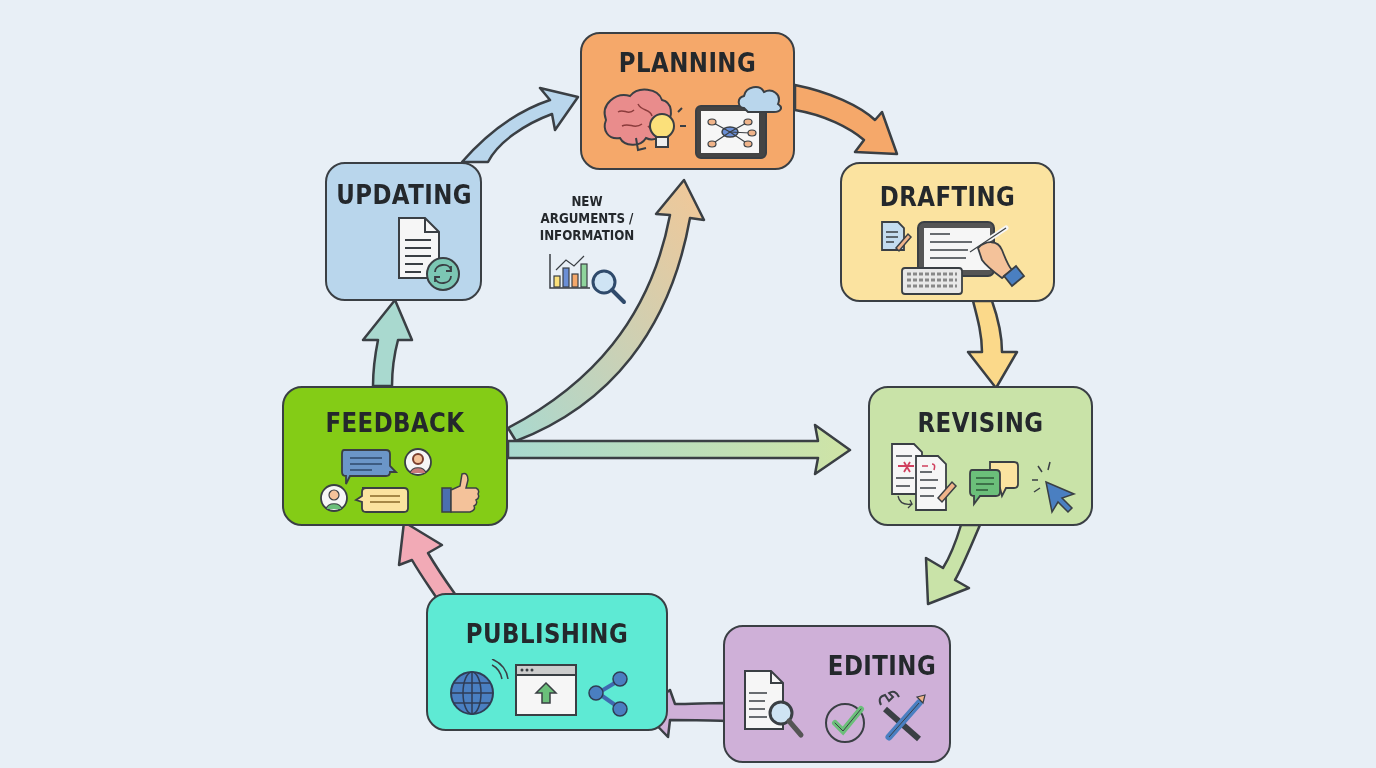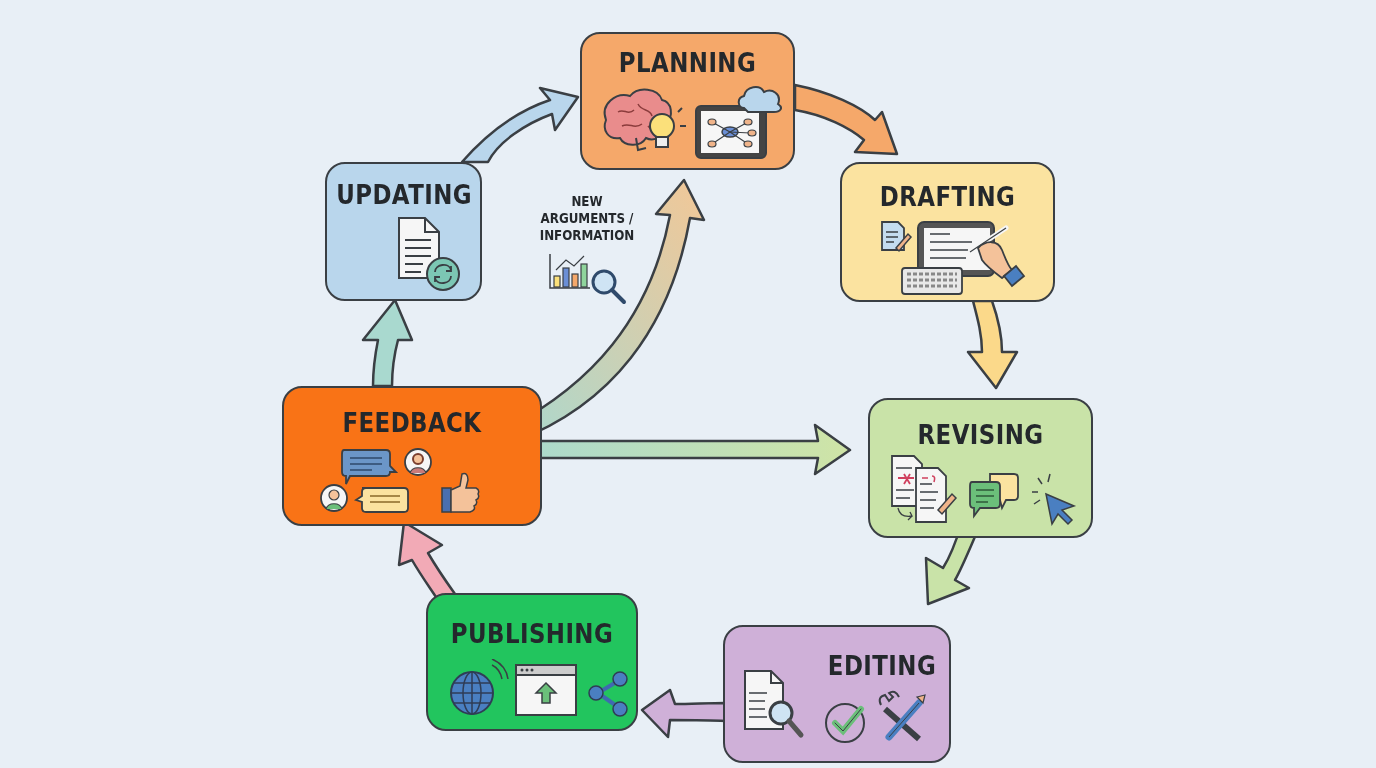--- a/index.html
+++ b/index.html
@@ -179,21 +179,21 @@
     <rect x="24" y="22" width="6" height="13" fill="#f5a86a" stroke="#3a3f44" stroke-width="1.2"></rect>
     <rect x="33" y="12" width="6" height="23" fill="#8fd49c" stroke="#3a3f44" stroke-width="1.2"></rect>
     <path d="M8,18 L18,8 L26,14 L36,4" fill="none" stroke="#3a3f44" stroke-width="1.2"></path>
   </g>
   <g>
     <circle cx="56" cy="30" r="11" fill="#cfe4f4" stroke="#2f4a6b" stroke-width="3"></circle>
     <path d="M64,38 L76,50" stroke="#2f4a6b" stroke-width="4" stroke-linecap="round"></path>
   </g>
 </svg>
 
-<div class="stage" style="left:282px;top:386px;width:260px;height:140px;background:#f97316;">
+<div class="stage" style="left:282px;top:386px;width:226px;height:140px;background:#84cc16;">
   <div class="stage-title" style="top:20px;">FEEDBACK</div>
   <svg class="icons" style="left:32px;top:58px;" width="170" height="72" viewBox="0 0 170 72">
     <g>
       <path d="M28,4 L70,4 Q74,4 74,8 L74,20 L80,26 L74,26 Q74,30 70,30 L34,30 L30,38 L30,30 Q26,30 26,26 L26,8 Q26,4 28,4 Z" fill="#6b96c8" stroke="#3a3f44" stroke-width="1.8"></path>
       <path d="M34,12 L66,12 M34,18 L66,18 M34,24 L56,24" stroke="#2f4a6b" stroke-width="1.5"></path>
       <path d="M46,42 L88,42 Q92,42 92,46 L92,62 Q92,66 88,66 L50,66 Q46,66 46,62 L46,56 L40,54 L46,50 L46,46 Q46,42 50,42 Z" fill="#fbe3a0" stroke="#3a3f44" stroke-width="1.8"></path>
       <path d="M54,50 L84,50 M54,56 L84,56" stroke="#8b6b2a" stroke-width="1.5"></path>
     </g>
     <g>
       <circle cx="102" cy="16" r="13" fill="#f6f6f6" stroke="#3a3f44" stroke-width="1.8"></circle>
@@ -203,21 +203,21 @@
       <circle cx="18" cy="49" r="5" fill="#f4c29a" stroke="#3a3f44" stroke-width="1.2"></circle>
       <path d="M10,63 C12,56 24,56 26,63" fill="#6bbf7a" stroke="#3a3f44" stroke-width="1.2"></path>
     </g>
     <g>
       <rect x="126" y="42" width="9" height="24" fill="#4a6fb0" stroke="#3a3f44" stroke-width="1.5"></rect>
       <path d="M135,44 L144,40 L146,28 Q152,26 152,34 L150,42 L160,42 Q164,44 162,48 Q164,52 160,54 Q162,58 158,60 Q160,64 154,66 L135,66 Z" fill="#f4c29a" stroke="#3a3f44" stroke-width="1.5"></path>
     </g>
   </svg>
 </div>
 
-<div class="stage" style="left:868px;top:386px;width:225px;height:140px;background:#c9e3a8;margin-top:12px;">
+<div class="stage" style="left:868px;top:386px;width:225px;height:140px;background:#c9e3a8;">
   <div class="stage-title" style="top:20px;">REVISING</div>
   <svg class="icons" style="left:18px;top:54px;" width="200" height="72" viewBox="0 0 200 72">
     <g>
       <path d="M4,2 L26,2 L34,10 L34,52 L4,52 Z" fill="#f6f6f6" stroke="#3a3f44" stroke-width="1.8"></path>
       <path d="M8,14 L24,14 M8,36 L26,36 M8,44 L22,44" stroke="#3a3f44" stroke-width="1.3"></path>
       <path d="M10,24 L26,24 M16,20 L22,30 M22,20 L16,30" stroke="#d0405e" stroke-width="1.8"></path>
       <path d="M28,14 L50,14 L58,22 L58,68 L28,68 Z" fill="#f6f6f6" stroke="#3a3f44" stroke-width="1.8"></path>
       <path d="M32,30 L44,30 M32,38 L50,38 M32,46 L48,46 M32,54 L46,54" stroke="#3a3f44" stroke-width="1.3"></path>
       <path d="M34,24 L40,24 M44,22 Q48,22 46,28" stroke="#d0405e" stroke-width="1.6" fill="none"></path>
       <path d="M50,56 L64,40 L68,44 L54,60 Z" fill="#f0b48a" stroke="#3a3f44" stroke-width="1.5"></path>
@@ -228,21 +228,21 @@
       <path d="M84,28 L108,28 Q112,28 112,32 L112,50 Q112,54 108,54 L92,54 L86,62 L86,54 Q82,54 82,50 L82,32 Q82,28 84,28 Z" fill="#6bbf7a" stroke="#3a3f44" stroke-width="1.8"></path>
       <path d="M88,36 L106,36 M88,42 L106,42 M88,48 L100,48" stroke="#2f5a3a" stroke-width="1.4"></path>
     </g>
     <g>
       <path d="M158,40 L186,52 L174,56 L184,66 L180,70 L170,60 L164,70 Z" fill="#4a7fc1" stroke="#3a3f44" stroke-width="1.5"></path>
       <path d="M150,38 L144,38 M154,30 L150,24 M160,28 L162,20 M152,46 L146,50" stroke="#3a3f44" stroke-width="1.5"></path>
     </g>
   </svg>
 </div>
 
-<div class="stage" style="left:426px;top:593px;width:212px;height:138px;background:#22c55e;text-decoration:underline;">
+<div class="stage" style="left:426px;top:593px;width:242px;height:138px;background:#5eead4;text-decoration:underline;">
   <div class="stage-title" style="top:24px;">PUBLISHING</div>
   <svg class="icons" style="left:20px;top:64px;" width="190" height="62" viewBox="0 0 190 62">
     <g>
       <circle cx="24" cy="34" r="21" fill="#4a7fc1" stroke="#2f3d55" stroke-width="2"></circle>
       <ellipse cx="24" cy="34" rx="9" ry="21" fill="none" stroke="#2f3d55" stroke-width="1.5"></ellipse>
       <path d="M3,34 L45,34 M6,24 L42,24 M6,44 L42,44 M24,13 L24,55" stroke="#2f3d55" stroke-width="1.5"></path>
       <path d="M44,6 Q52,10 54,20 M44,0 Q58,6 60,20" fill="none" stroke="#3a3f44" stroke-width="1.5"></path>
     </g>
     <g>
       <rect x="68" y="6" width="60" height="50" fill="#f6f6f6" stroke="#3a3f44" stroke-width="2"></rect>

